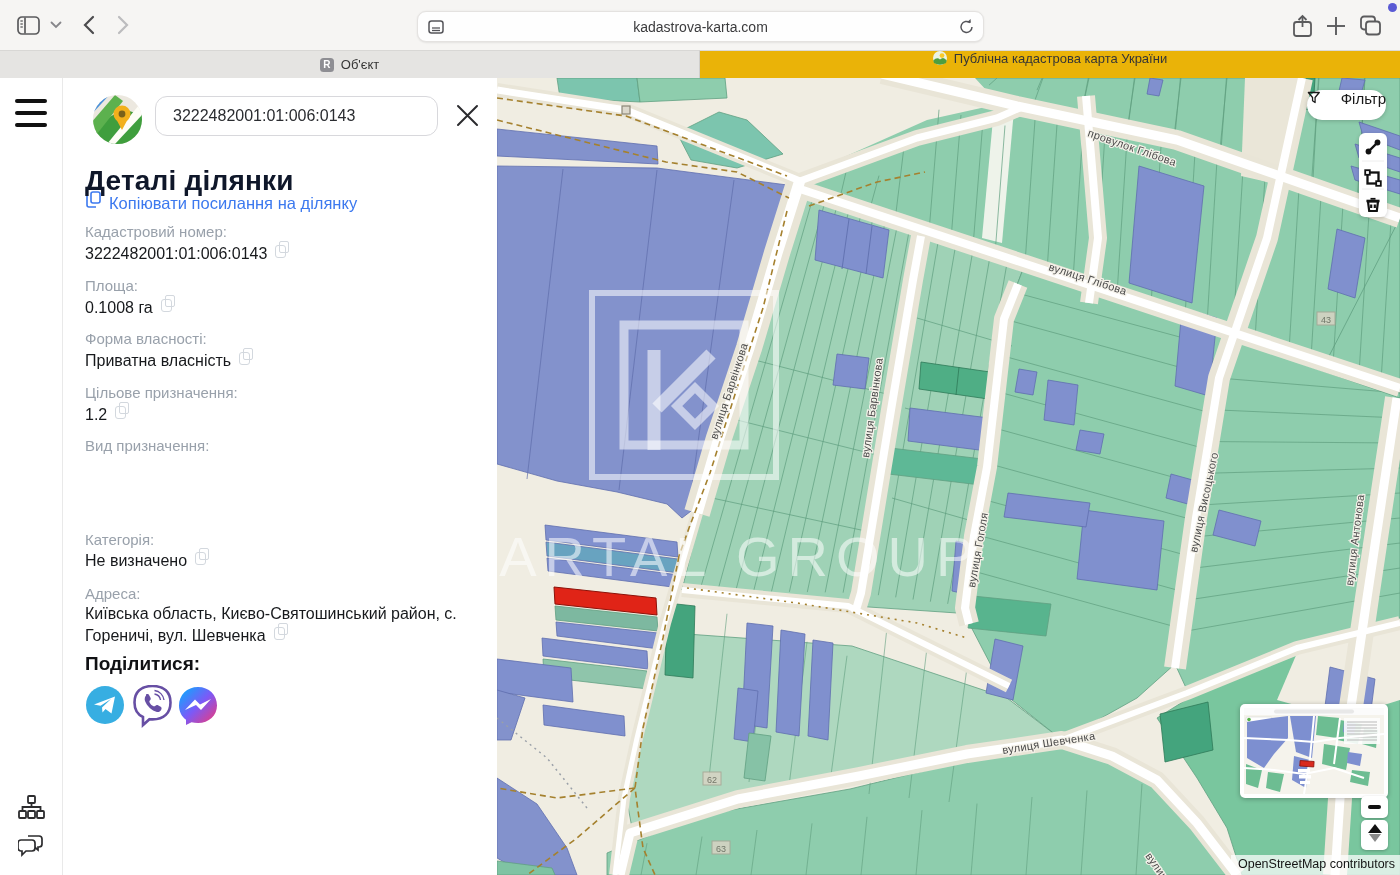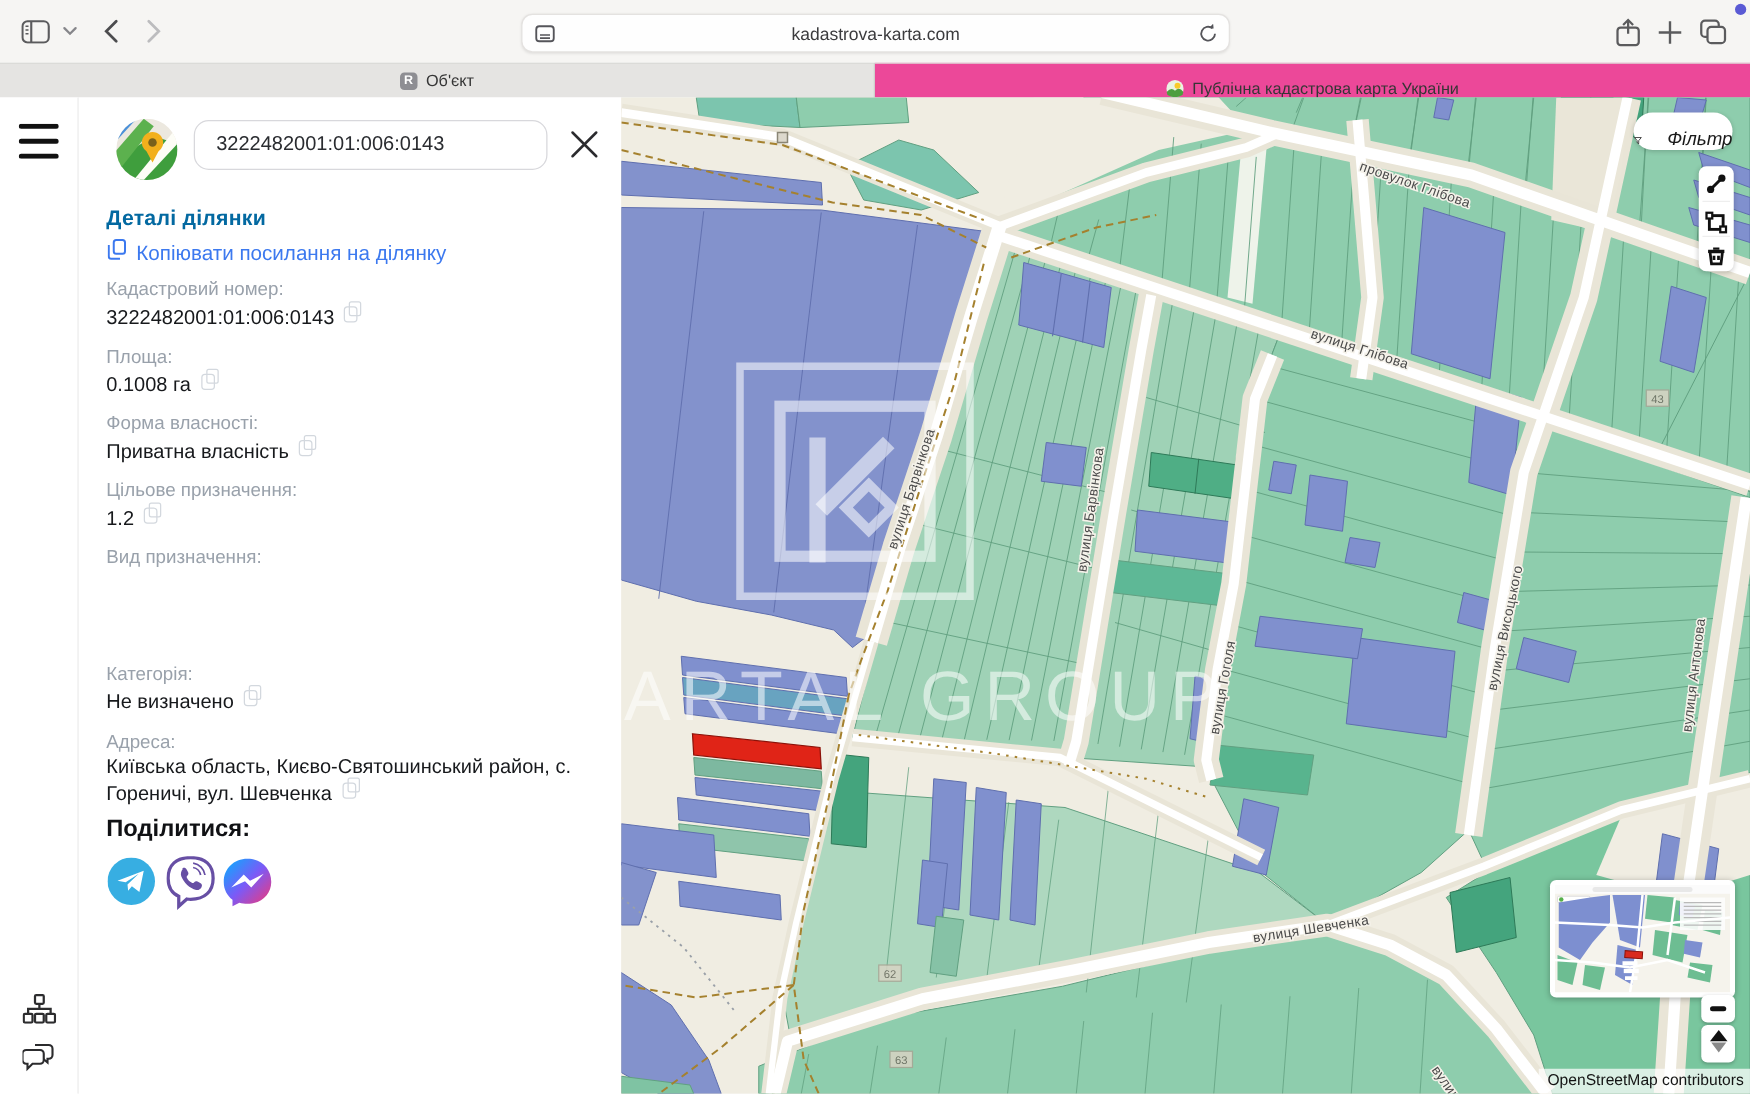--- a/index.html
+++ b/index.html
@@ -1,36 +1,36 @@
 <!DOCTYPE html>
 <html><head>
 <meta charset="utf-8">
 <style>
 * { margin:0; padding:0; box-sizing:border-box; }
 html,body { width:1400px; height:875px; overflow:hidden; font-family:"Liberation Sans", sans-serif; background:#fff; }
 .toolbar { position:relative; height:50px; background:#f6f5f3; }
 .tabs { display:flex; height:28px; }
 .tab-l { width:700px; background:#e5e4e2; border-right:1px solid #cfcecc; border-top:1px solid #d8d7d5; display:flex; align-items:center; justify-content:center; gap:7px; }
-.tab-r { width:700px; background:#ec4899; border-top:1px solid #dbdad8; display:flex; align-items:flex-end; justify-content:center; gap:7px; }
+.tab-r { width:700px; background:#eab308; border-top:1px solid #dbdad8; display:flex; align-items:flex-start; justify-content:center; gap:7px; }
 .tab-l span, .tab-r span { font-size:13px; color:#363636; }
 .rfav { width:14px; height:14px; background:#8e8e93; border-radius:3.5px; color:#fff; font-size:10px; font-weight:bold; text-align:center; line-height:14px; }
 .content { display:flex; height:797px; }
 .strip { width:63px; border-right:1px solid #e9e9e9; position:relative; background:#fff; }
 .panel { width:434px; background:#fff; position:relative; font-size:16px; color:#17191c; }
 .map { width:903px; height:797px; position:relative; overflow:hidden; background:#f0ede2; }
 
 .urlpill { position:absolute; left:417px; top:11px; width:567px; height:31px; background:#fefefe; border:1px solid #e4e2e0; border-radius:9px; box-shadow:0 0.5px 2px rgba(0,0,0,0.08); }
 .urltext { position:absolute; width:100%; text-align:center; top:7px; font-size:14px; color:#3b3b3d; }
 .tico { position:absolute; color:#5b5b5d; }
 
 .lbl { color:#99a1ab; font-size:15px; }
 .val { color:#17191c; font-size:16px; }
 .copy { display:inline-block; width:11px; height:13px; border:1.5px solid #d3d8de; border-radius:3px; position:relative; z-index:0; vertical-align:1px; margin-left:8px; background:#fff; }
 .copy:before { content:""; position:absolute; left:3px; top:-5px; width:8px; height:10px; border:1.5px solid #d3d8de; border-radius:2px; z-index:-1; }
-h1.dt { font-size:17px; font-weight:bold; color:#0369a1; letter-spacing:0.2px; }
+h1.dt { font-size:28px; font-weight:bold; color:#0f172a; letter-spacing:0.2px; }
 .blue { color:#3c79ef; }
 </style>
 </head>
 <body>
 <div class="toolbar">
   <svg class="tico" style="left:17px;top:16px" width="23" height="19" viewBox="0 0 23 19">
       <rect x="1" y="1" width="21" height="17" rx="4" fill="none" stroke="#5b5b5d" stroke-width="1.7"></rect>
       <line x1="8" y1="1.5" x2="8" y2="17.5" stroke="#5b5b5d" stroke-width="1.7"></line>
       <line x1="3.4" y1="5" x2="5.8" y2="5" stroke="#5b5b5d" stroke-width="1.3"></line>
       <line x1="3.4" y1="8" x2="5.8" y2="8" stroke="#5b5b5d" stroke-width="1.3"></line>
@@ -410,21 +410,21 @@
         </g>
         <g opacity="0.85">
           <rect x="206" y="694" width="18" height="13" fill="#d8d4c4" stroke="#a8a494" stroke-width="1"></rect>
           <text x="215" y="704.5" font-size="9" fill="#6a675c" text-anchor="middle" font-family="Liberation Sans, sans-serif">62</text>
         </g>
         <g opacity="0.85">
           <rect x="215" y="763" width="18" height="13" fill="#d8d4c4" stroke="#a8a494" stroke-width="1"></rect>
           <text x="224" y="773.5" font-size="9" fill="#6a675c" text-anchor="middle" font-family="Liberation Sans, sans-serif">63</text>
         </g>
       </svg>
-      <div style="position:absolute;right:14px;top:12px;width:79px;height:30px;background:#fff;border-radius:15px;box-shadow:0 1px 4px rgba(0,0,0,0.2);display:flex;align-items:flex-end;justify-content:center;gap:20px;font-style:italic;">
+      <div style="position:absolute;right:14px;top:12px;width:79px;height:30px;background:#fff;border-radius:15px;box-shadow:0 1px 4px rgba(0,0,0,0.2);display:flex;align-items:flex-start;justify-content:center;gap:20px;">
 <svg width="15" height="15" viewBox="0 0 15 15">
           <path d="M1.5 2 h12 l-4.6 5.5 v5.5 l-2.8 -2 v-3.5 z" fill="none" stroke="#1a1a1a" stroke-width="1.4" stroke-linejoin="round"></path>
         </svg>
 <span style="font-size:15px;color:#1a1a1a;">Фільтр</span>
       </div>
       <div style="position:absolute;right:13px;top:55px;width:28px;height:84px;background:#fff;border-radius:6px;box-shadow:0 1px 4px rgba(0,0,0,0.2);">
 <svg width="28" height="84" viewBox="0 0 28 84">
 <line x1="3" y1="28" x2="25" y2="28" stroke="#eee" stroke-width="1"></line>
           <line x1="3" y1="56" x2="25" y2="56" stroke="#eee" stroke-width="1"></line>
 <g stroke="#111" stroke-width="2.4" stroke-linecap="round">

